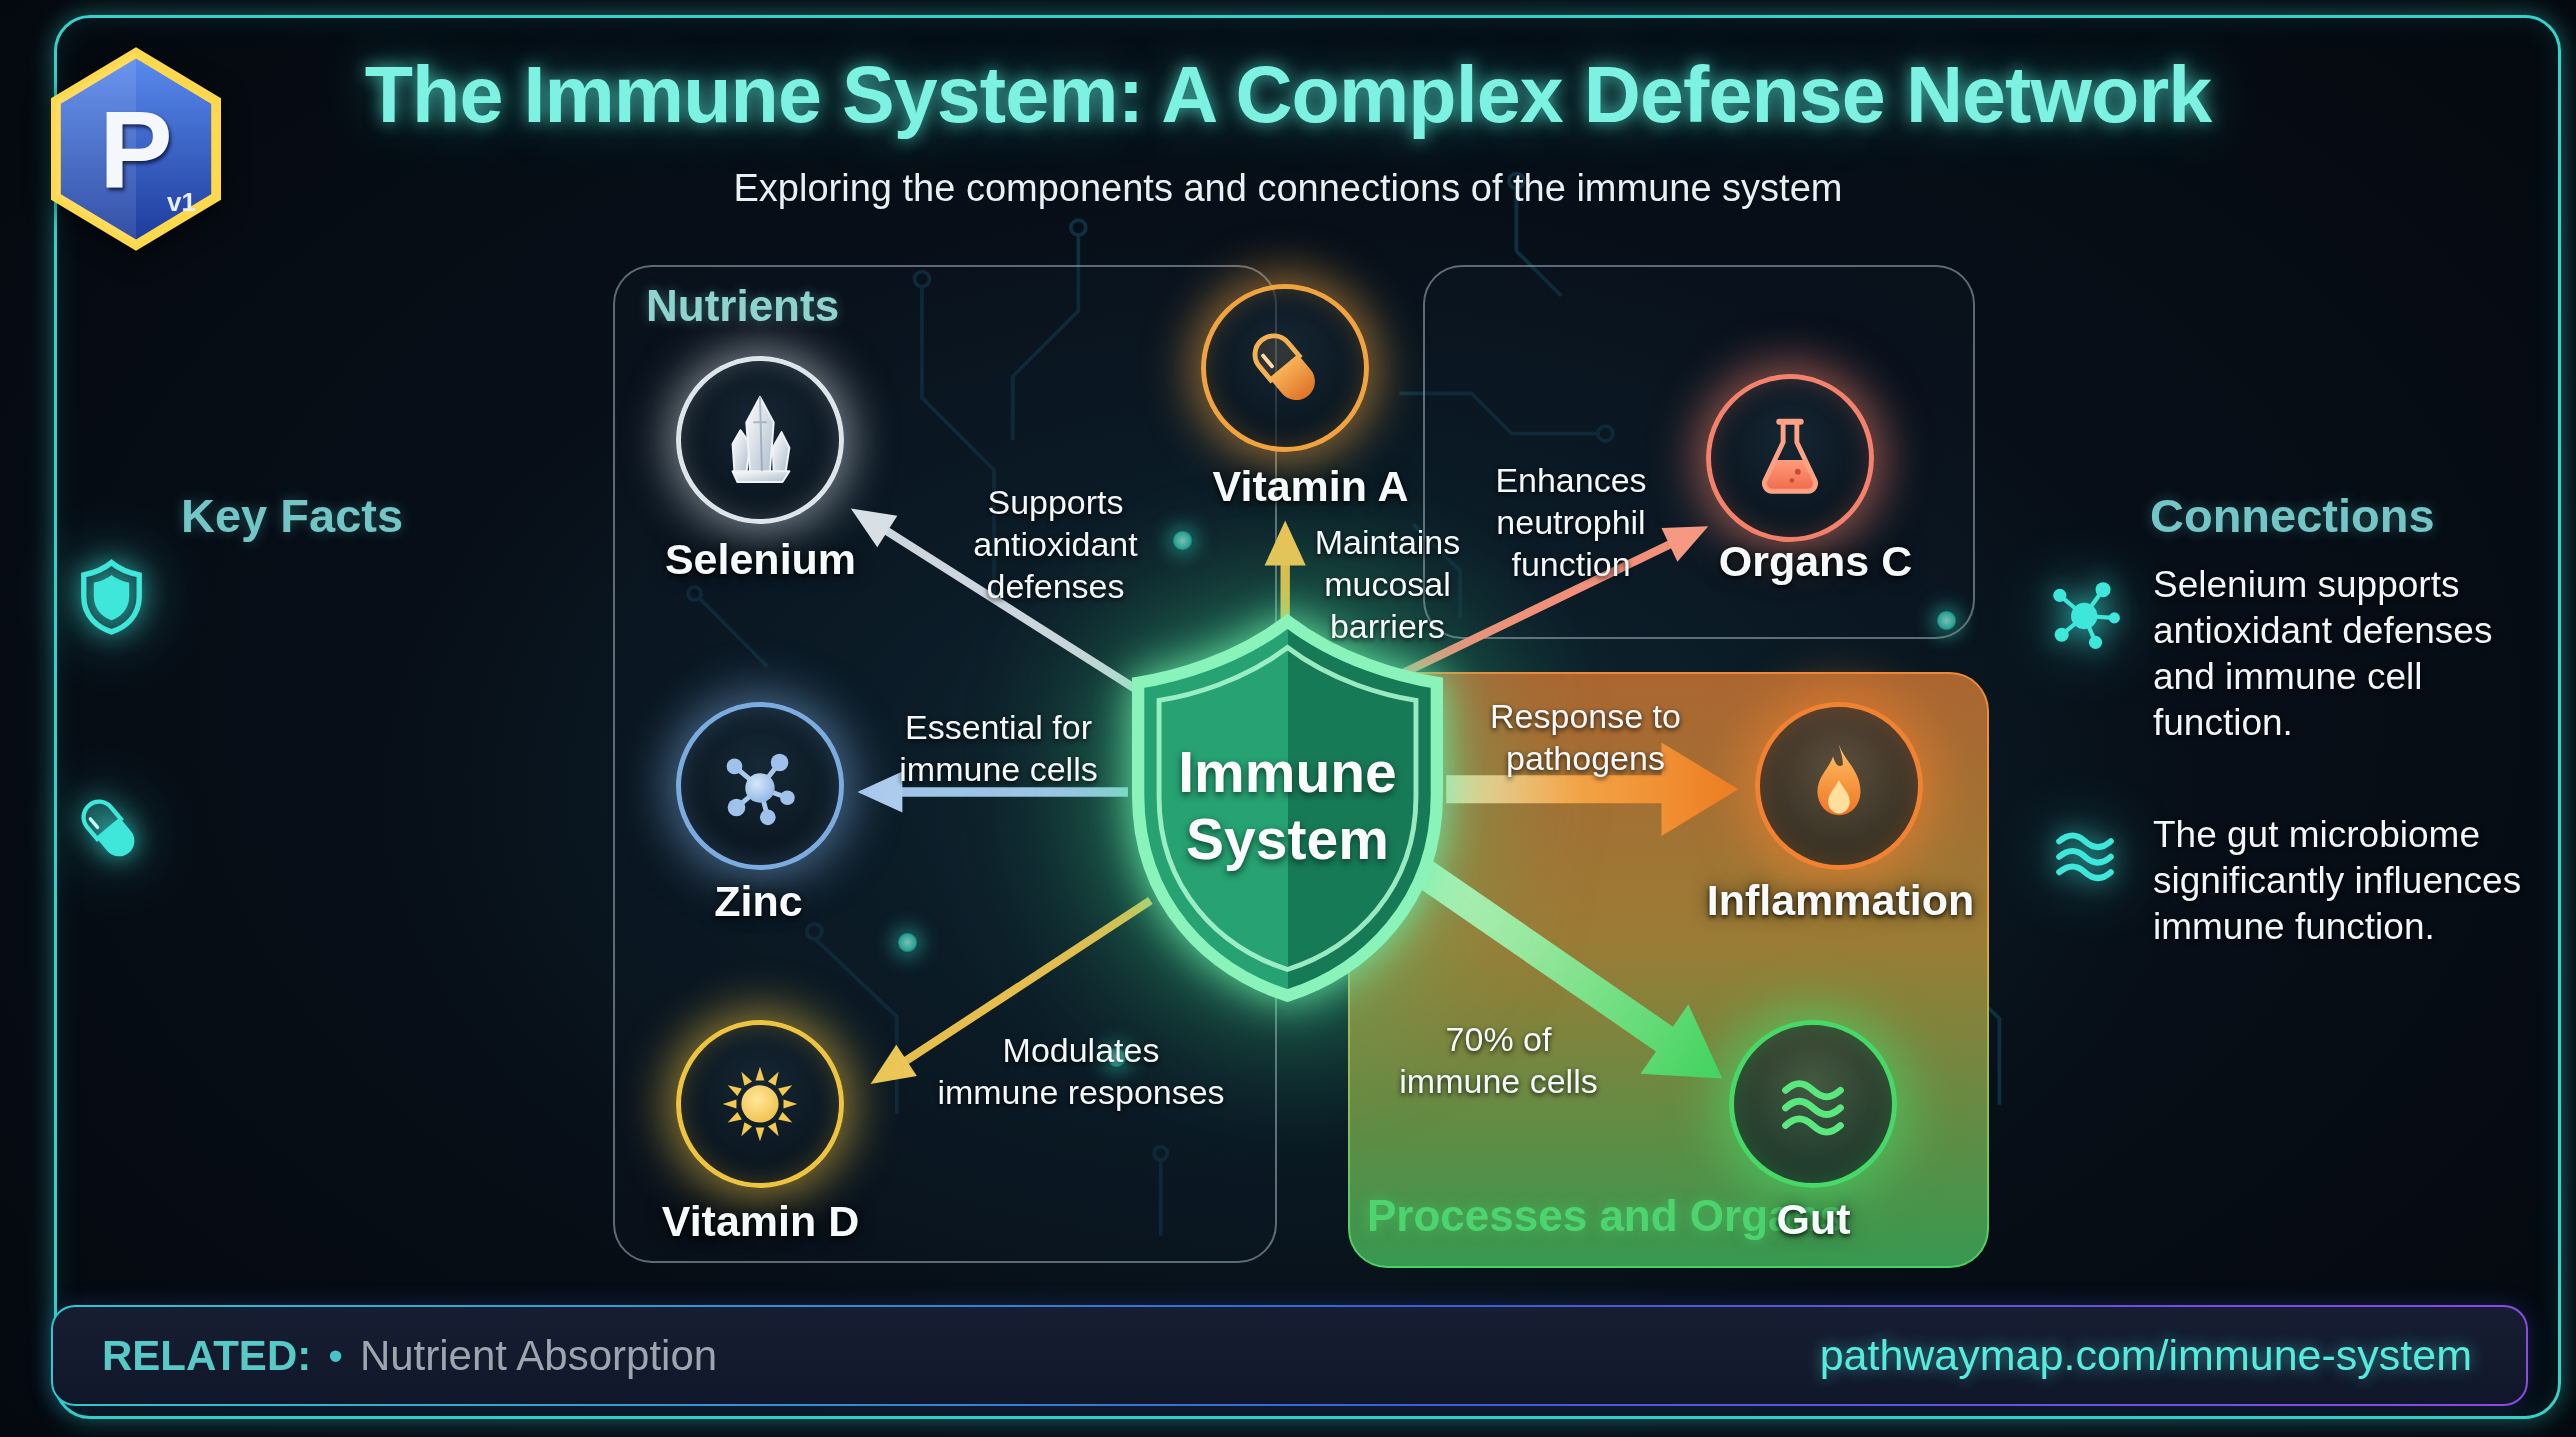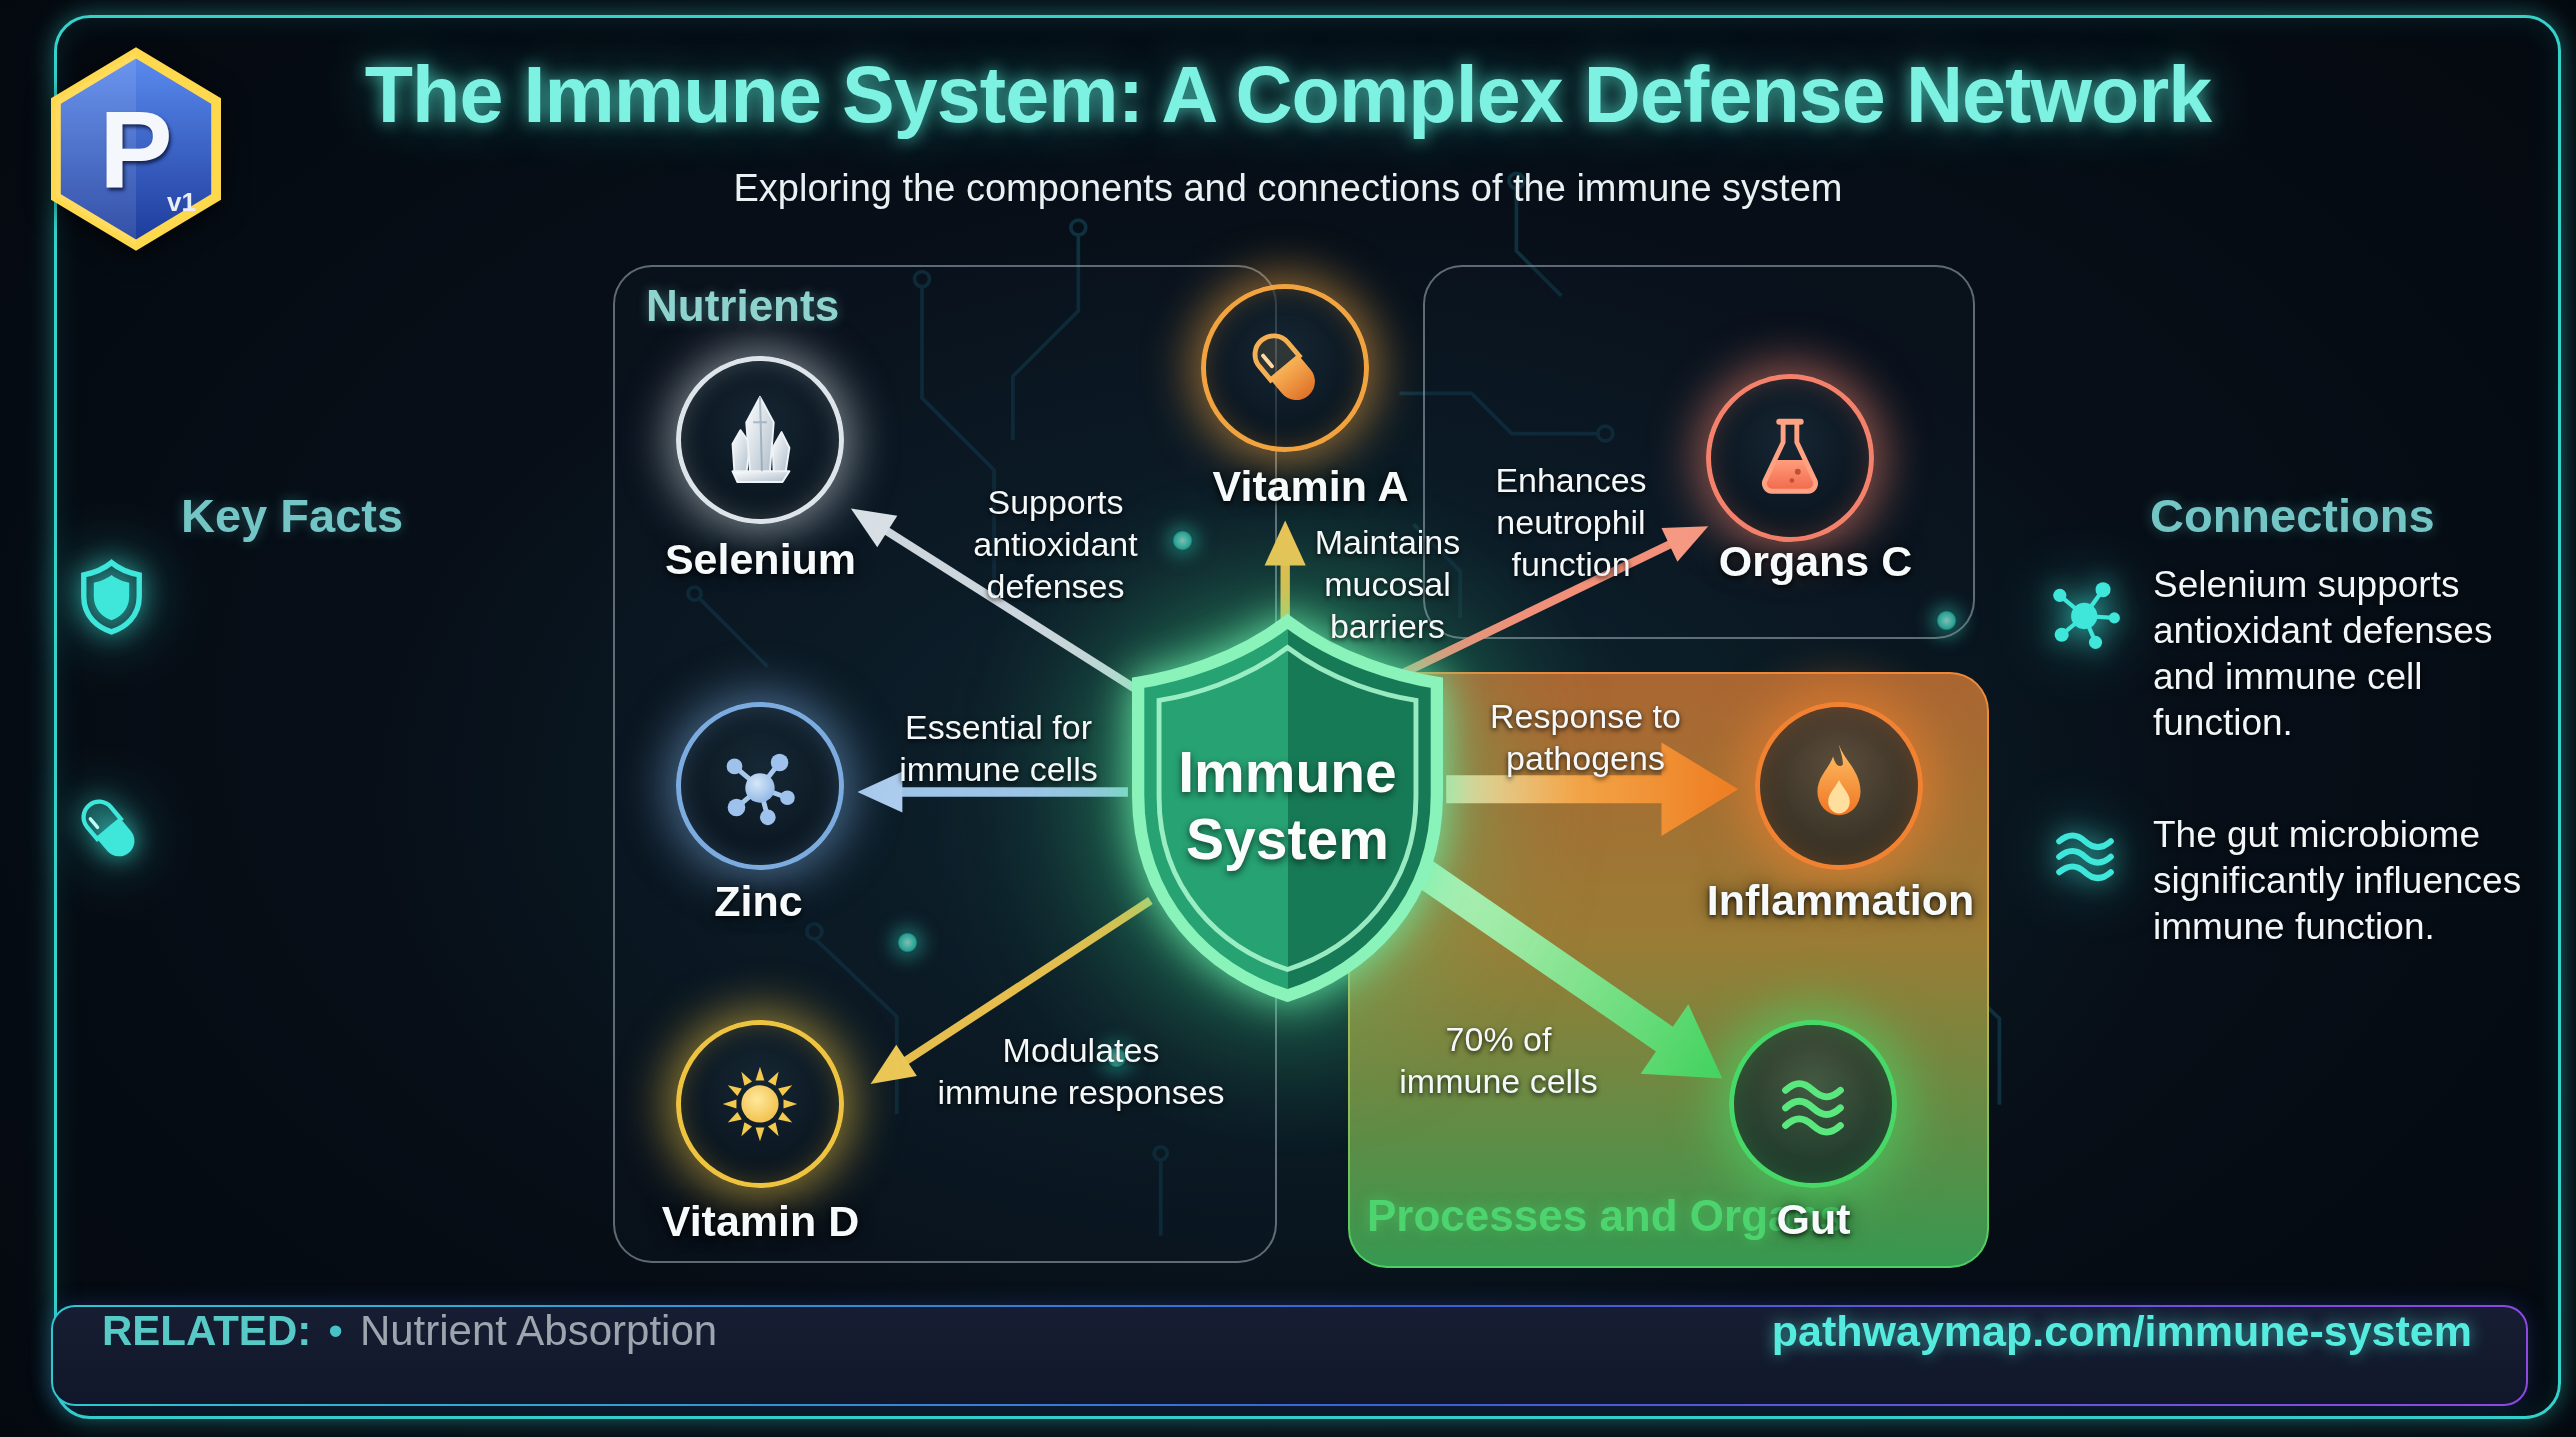--- a/index.html
+++ b/index.html
@@ -45,25 +45,25 @@
   .shield-text{left:1119px;top:739px;width:337px;text-align:center;font-size:57px;line-height:67px;font-weight:bold;
     color:#fbfdfd;white-space:pre-line;z-index:5;text-shadow:0 2.8px 7.5px rgba(6,40,28,.8);}
   .glow-green{left:913px;top:431px;width:749px;height:749px;border-radius:50%;z-index:1;
     background:radial-gradient(circle, rgba(70,230,150,.25), rgba(70,230,150,.07) 45%, transparent 68%);}
   .dot{width:20.6px;height:20.6px;border-radius:50%;z-index:2;background:radial-gradient(circle,#aefce9,#2fd8c0 55%,transparent 75%);
     box-shadow:0 0 17px 5.6px rgba(47,216,192,.55);}
   
   .footer{left:51px;top:1305px;width:2473px;height:97px;border-radius:24px;z-index:7;
     background:linear-gradient(180deg,#171e33,#10172a) padding-box,
                linear-gradient(90deg,#2fc9cd,#3a5fd6 55%,#8d49e0) border-box;
-    border:2.8px solid transparent;display:flex;box-shadow:0 0 22.5px rgba(58,95,214,.25);}
+    border:2.8px solid transparent;display:flex;align-items:center;box-shadow:0 0 22.5px rgba(58,95,214,.25);}
   .rel-label{font-size:42px;font-weight:bold;color:#57c9c6;margin-left:49px;}
   .rel-item{font-size:42px;color:#9ba6ae;margin-left:17px;}
   .rel-sep{font-size:42px;color:#46c2c8;margin-left:17px;}
-  .url{margin-left:auto;margin-right:54px;font-size:43px;font-weight:bold;color:#55ecdf;
+  .url{margin-left:auto;margin-right:54px;font-size:43px;font-weight:normal;color:#55ecdf;
     text-shadow:0 0 15px rgba(80,235,220,.6);}
   svg{display:block;}
 </style>
 </head>
 <body>
 
 <div id="stage">
 
   <svg class="abs" style="left:0;top:0;z-index:1;" width="2576" height="1438" viewBox="0 0 2752 1536">
     <g fill="none" stroke="#0f3444" stroke-width="4" opacity="0.9">

